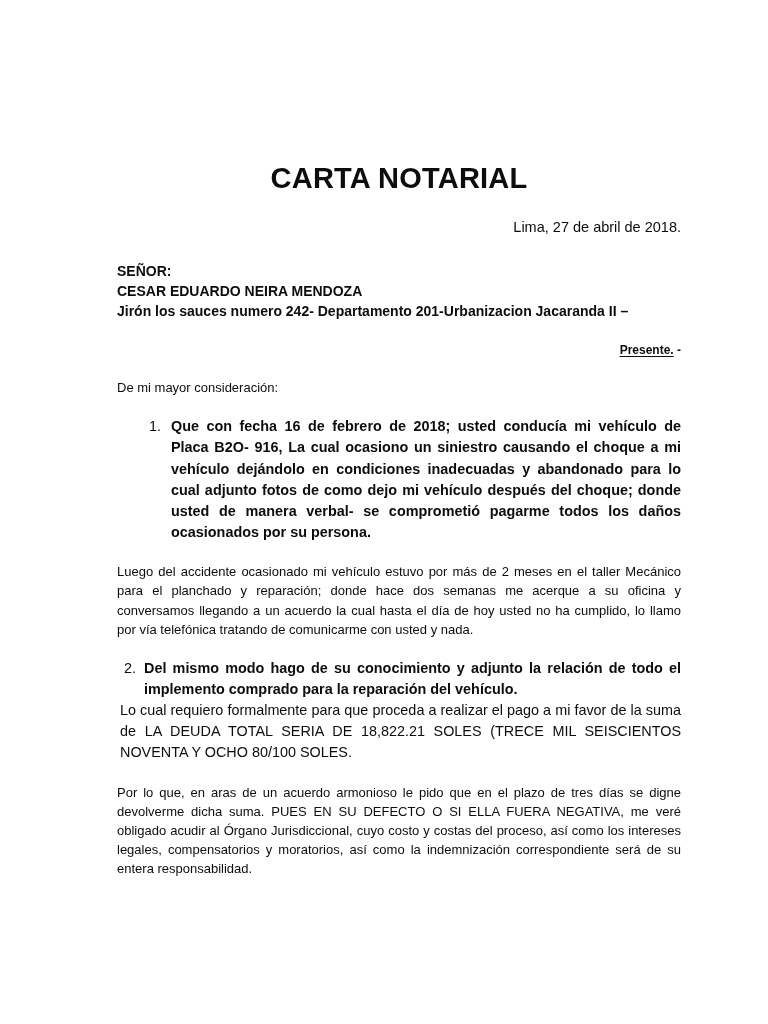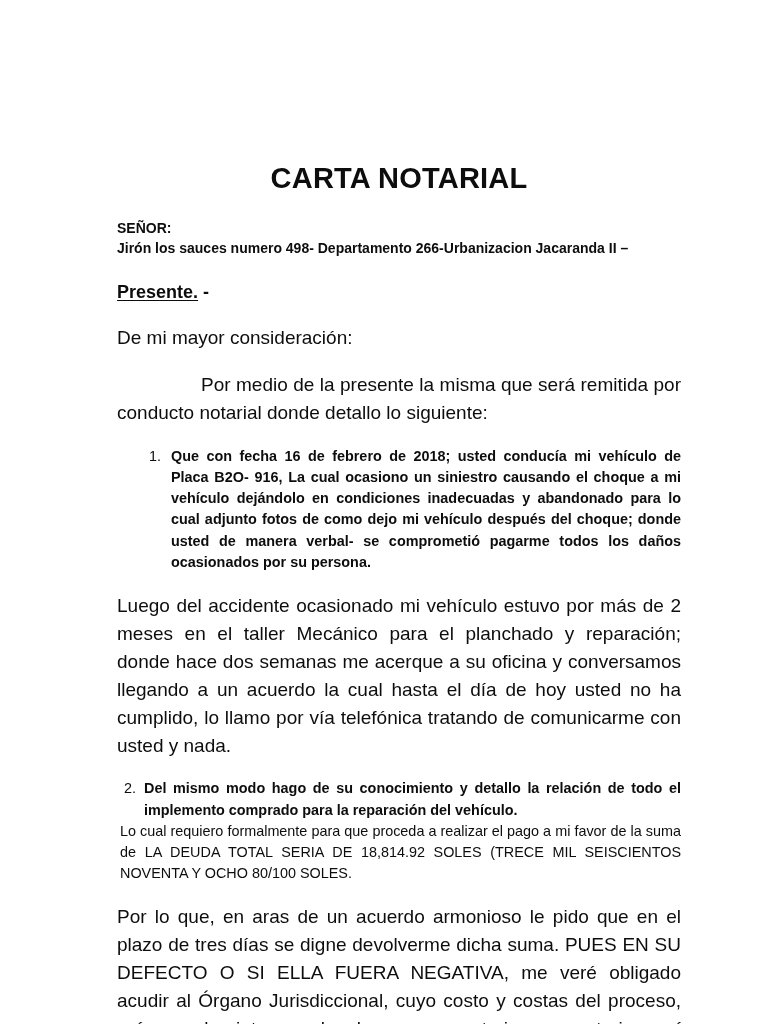--- a/index.html
+++ b/index.html
@@ -58,33 +58,34 @@
   }
   .addressee .line {
     display: block;
   }
 
   
   .presente {
     margin: 0;
     padding-top: 21px;
     font-weight: bold;
-    font-size: 18px;
+    font-size: 12px;
     line-height: 1.4;
+    text-align: right;
   }
   .presente .u {
     text-decoration: underline;
     text-underline-offset: 2px;
   }
 
   
   .para {
     margin: 0;
     padding-top: 19px;
-    font-size: 19px;
+    font-size: 13px;
     line-height: 1.47;
     text-align: justify;
     text-justify: inter-word;
     hyphens: none;
   }
   .para.indent-first {
     text-indent: 84px;
   }
   .para.left {
     text-align: left;
@@ -129,44 +130,45 @@
   }
 </style>
 </head>
 <body>
 
 <div class="page">
   <div class="content">
 
     <h1 class="doc-title">CARTA NOTARIAL</h1>
 
+    <p class="date-line">Lima, 27 de abril de 2018.</p>
 
     <div class="addressee">
       <span class="line">SEÑOR:</span>
-      <span class="line">Jirón los sauces numero 498- Departamento 266-Urbanizacion Jacaranda II –</span>
+      <span class="line">CESAR EDUARDO NEIRA MENDOZA</span>
+      <span class="line">Jirón los sauces numero 242- Departamento 201-Urbanizacion Jacaranda II –</span>
     </div>
 
     <p class="presente">
       <span class="u">Presente.</span><span> -</span>
     </p>
 
     <p class="para left">De mi mayor consideración:</p>
 
-    <p class="para indent-first">Por medio de la presente la misma que será remitida por conducto notarial donde detallo lo siguiente:</p>
 
     <div class="numitem item-1">
       <span class="marker">1.</span>
       <span class="itemtext">Que con fecha 16 de febrero de 2018; usted conducía mi vehículo de Placa B2O- 916, La cual ocasiono un siniestro causando el choque a mi vehículo dejándolo en condiciones inadecuadas y abandonado para lo cual adjunto fotos de como dejo mi vehículo después del choque; donde usted de manera verbal- se comprometió pagarme todos los daños ocasionados por su persona.</span>
     </div>
 
     <p class="para">Luego del accidente ocasionado mi vehículo estuvo por más de 2 meses en el taller Mecánico para el planchado y reparación; donde hace dos semanas me acerque a su oficina y conversamos llegando a un acuerdo la cual hasta el día de hoy usted no ha cumplido, lo llamo por vía telefónica tratando de comunicarme con usted y nada.</p>
 
     <div class="numitem item-2">
       <span class="marker">2.</span>
-      <span class="itemtext">Del mismo modo hago de su conocimiento y detallo la relación de todo el implemento comprado para la reparación del vehículo.</span>
+      <span class="itemtext">Del mismo modo hago de su conocimiento y adjunto la relación de todo el implemento comprado para la reparación del vehículo.</span>
     </div>
 
-    <p class="runon">Lo cual requiero formalmente para que proceda a realizar el pago a mi favor de la suma de LA DEUDA TOTAL SERIA DE 18,814.92 SOLES (TRECE MIL SEISCIENTOS NOVENTA Y OCHO 80/100 SOLES.</p>
+    <p class="runon">Lo cual requiero formalmente para que proceda a realizar el pago a mi favor de la suma de LA DEUDA TOTAL SERIA DE 18,822.21 SOLES (TRECE MIL SEISCIENTOS NOVENTA Y OCHO 80/100 SOLES.</p>
 
     <p class="para">Por lo que, en aras de un acuerdo armonioso le pido que en el plazo de tres días se digne devolverme dicha suma. PUES EN SU DEFECTO O SI ELLA FUERA NEGATIVA, me veré obligado acudir al Órgano Jurisdiccional, cuyo costo y costas del proceso, así como los intereses legales, compensatorios y moratorios, así como la indemnización correspondiente será de su entera responsabilidad.</p>
 
   </div>
 </div>
 
 </body></html>

